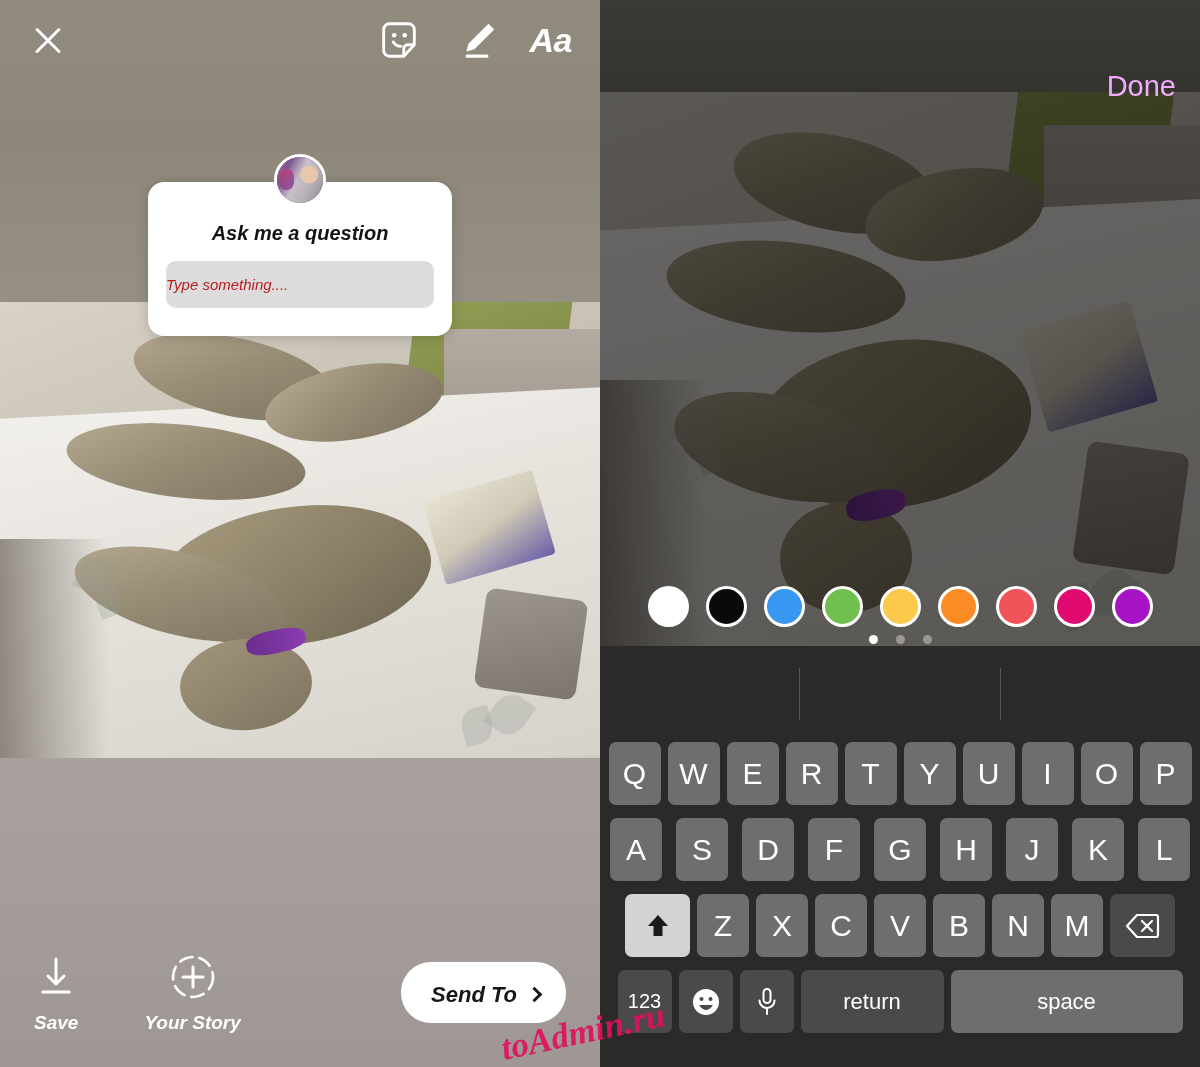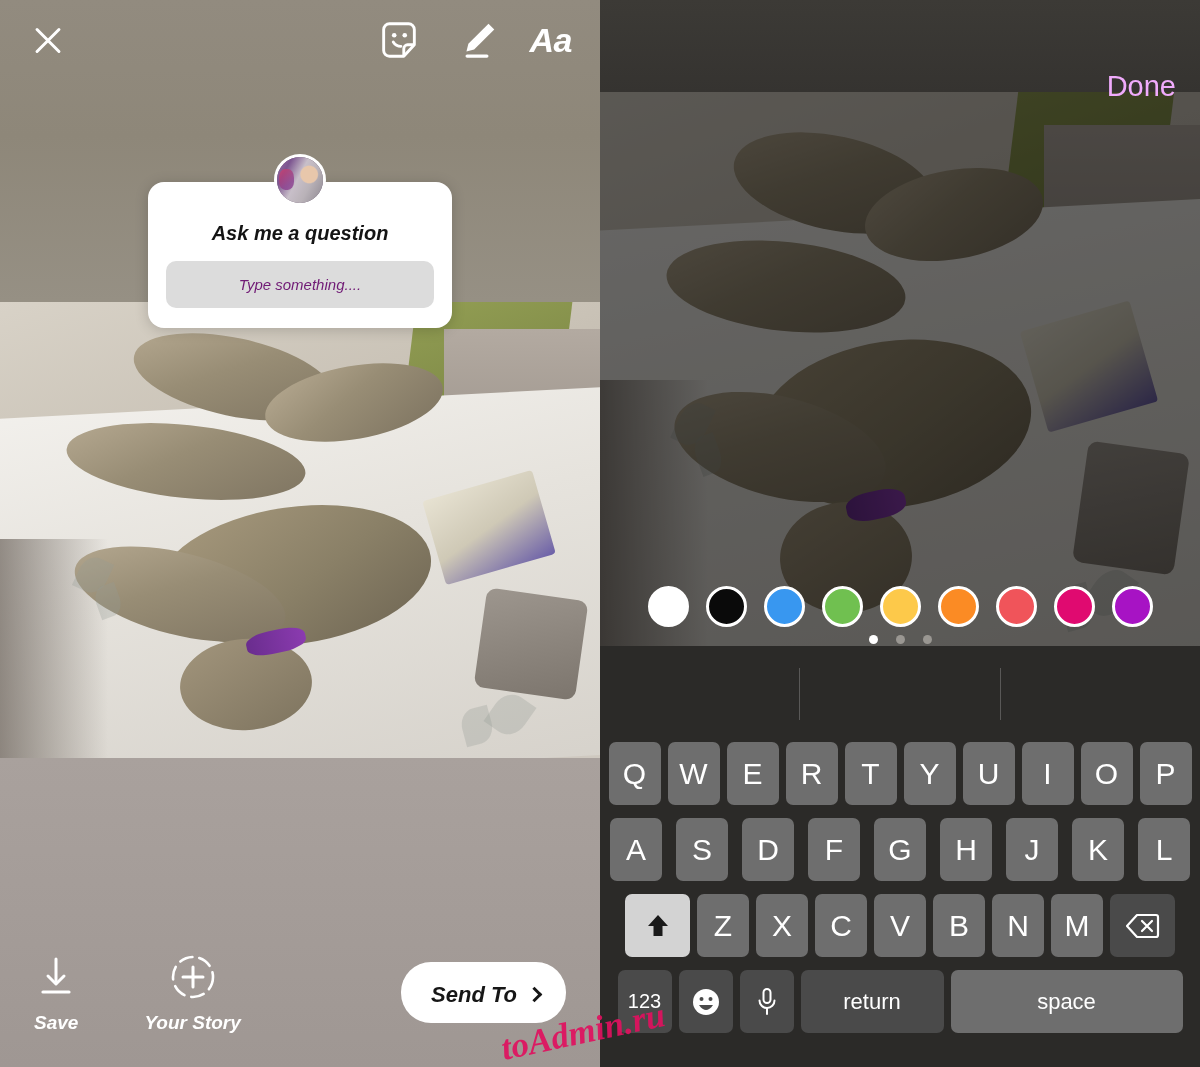--- a/index.html
+++ b/index.html
@@ -101,24 +101,24 @@
   .av-img { position:absolute; inset:0;
     background:
       radial-gradient(circle at 70% 38%, #e8c7ab 0 19%, rgba(232,199,171,0) 22%),
       linear-gradient(118deg,#9b6fa8 0%,#7c5590 22%,#c8bfc9 46%,#b9b2b8 68%,#8d8790 100%);
   }
   .av-img::after { content:""; position:absolute; left:4%; top:26%; width:34%; height:46%;
     background: linear-gradient(140deg,#d2406a 0%,#8b3f8f 70%); opacity:.8; border-radius:40%; }
   .q-card {
     background:#fff; border-radius:18px; box-shadow: 0 2px 14px rgba(0,0,0,.18);
   }
-  .q-card-wrap.left  .q-card { padding: 40px 18px 20px; border-radius:16px; }
+  .q-card-wrap.left  .q-card { padding: 40px 18px 28px; border-radius:16px; }
   .q-title { text-align:center; color:#141414; font-weight:700; }
   .q-card-wrap.left  .q-title { font-size:20px; margin-bottom:16px; }
-  .q-input { background:#dcdcdc; text-align:center; color:#701a75; }
+  .q-input { background:#dcdcdc; color:#b91c1c; }
   .q-card-wrap.left  .q-input { border-radius:10px; padding:15px 0; font-size:15px; }
 
   
   .lp-actions {
     position:absolute; left:0; bottom:0; width:600px; height:150px; z-index:6;
     display:flex; align-items:center; padding: 0 34px;
   }
   .act { display:flex; flex-direction:column; align-items:center;
          color:#fff; font-size:19px; font-weight:700;text-align:center; }
   .act + .act { margin-left:66px; }

